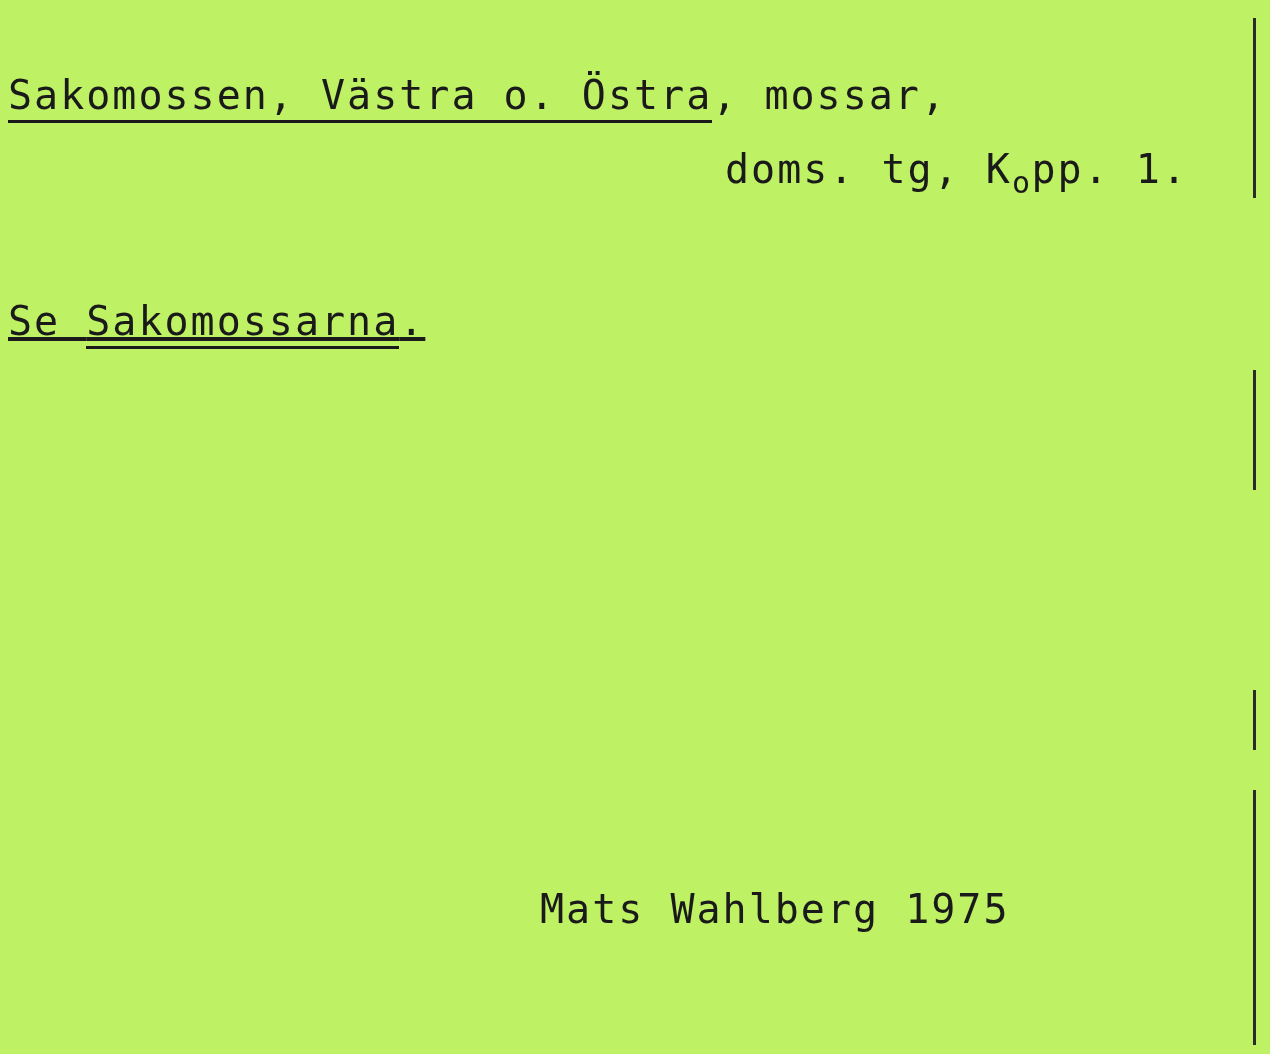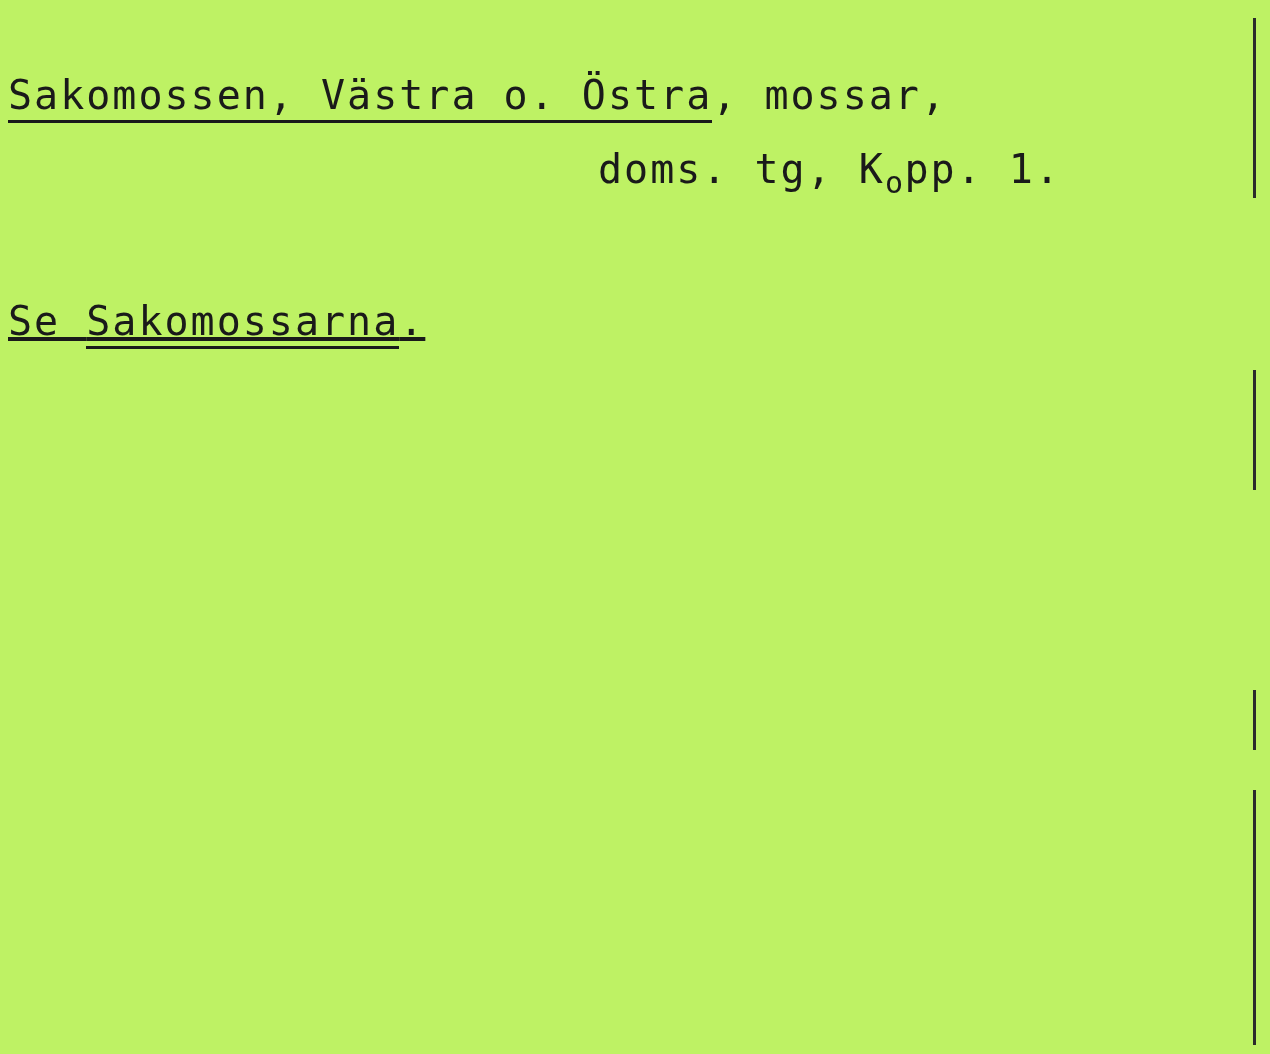--- a/index.html
+++ b/index.html
@@ -45,20 +45,21 @@
     line-height: 74px;
     letter-spacing: 2.0px;
     white-space: pre;
   }
   .u {
     border-bottom: 3px solid #1a1a1a;
     padding-bottom: 2px;
   }
   .indent-right {
     padding-left: 590px;
+    text-align: right;
   }
   .sub {
     font-size: 30px;
     vertical-align: -0.32em;
     letter-spacing: 1.5px;
   }
   .gap-small { height: 44px; }
   .signature {
     position: absolute;
     left: 540px;
@@ -86,14 +87,15 @@
 
     <div class="line indent-right"><span>doms. tg, K</span><span class="sub">o</span><span>pp. 1.</span></div>
 
     <div class="gap-small"></div>
 
 
     <div class="line ref-line"><span>Se </span><span class="u">Sakomossarna</span><span>.</span></div>
 
   </div>
 
+  <div class="signature">Mats Wahlberg 1975</div>
 
 </div>
 
 </body></html>

